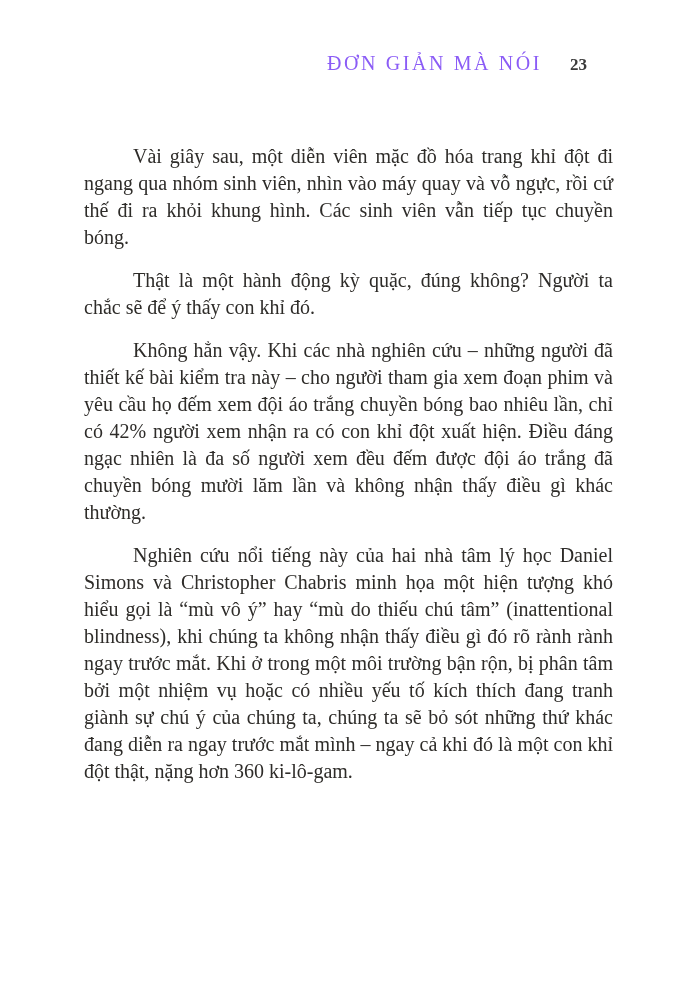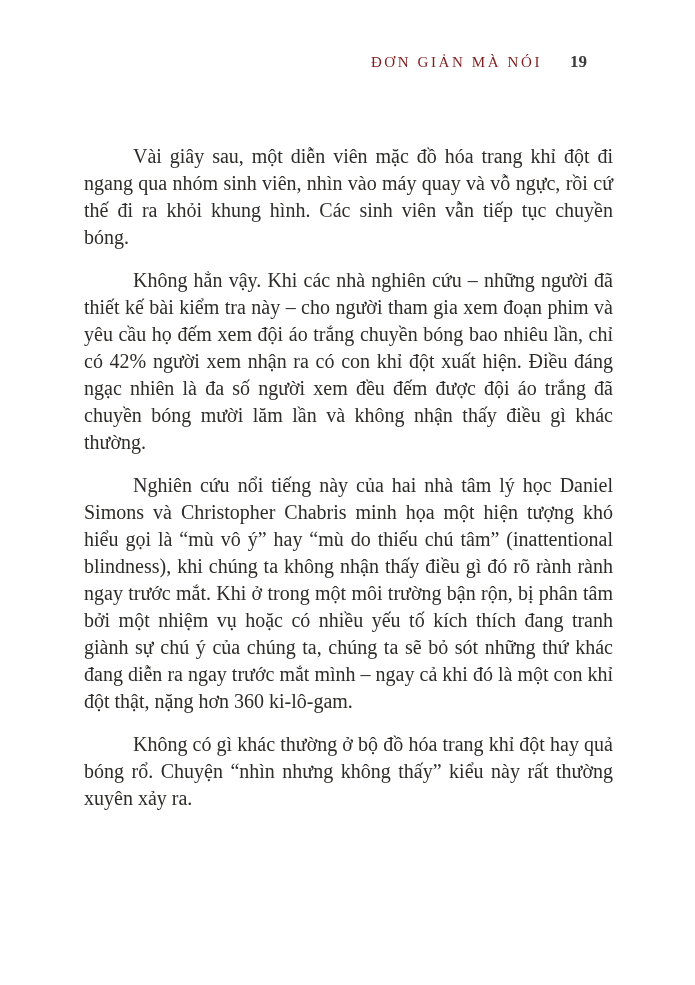--- a/index.html
+++ b/index.html
@@ -17,23 +17,23 @@
   .page-header {
     position: absolute;
     top: 52px;
     right: 108px;
     display: flex;
     align-items: baseline;
     font-family: "Liberation Serif", "DejaVu Serif", serif;
     white-space: nowrap;
   }
   .running-title {
-    font-size: 15px;
+    font-size: 20px;
     letter-spacing: 2.6px;
-    color: #7f1d1d;
+    color: #8b5cf6;
     font-weight: 400;
   }
   .page-number {
     margin-left: 28px;
     font-size: 17px;
     font-weight: 700;
     color: #3a3a3a;
   }
   .page-body {
     position: absolute;
@@ -54,23 +54,23 @@
     margin-bottom: 0;
   }
 </style>
 </head>
 <body>
 
 <div class="page">
 
   <header class="page-header">
     <span class="running-title">ĐƠN GIẢN MÀ NÓI</span>
-    <span class="page-number">19</span>
+    <span class="page-number">23</span>
   </header>
 
   <main class="page-body">
     <p>Vài giây sau, một diễn viên mặc đồ hóa trang khỉ đột đi ngang qua nhóm sinh viên, nhìn vào máy quay và vỗ ngực, rồi cứ thế đi ra khỏi khung hình. Các sinh viên vẫn tiếp tục chuyền bóng.</p>
+    <p>Thật là một hành động kỳ quặc, đúng không? Người ta chắc sẽ để ý thấy con khỉ đó.</p>
     <p>Không hẳn vậy. Khi các nhà nghiên cứu – những người đã thiết kế bài kiểm tra này – cho người tham gia xem đoạn phim và yêu cầu họ đếm xem đội áo trắng chuyền bóng bao nhiêu lần, chỉ có 42% người xem nhận ra có con khỉ đột xuất hiện. Điều đáng ngạc nhiên là đa số người xem đều đếm được đội áo trắng đã chuyền bóng mười lăm lần và không nhận thấy điều gì khác thường.</p>
     <p>Nghiên cứu nổi tiếng này của hai nhà tâm lý học Daniel Simons và Christopher Chabris minh họa một hiện tượng khó hiểu gọi là “mù vô ý” hay “mù do thiếu chú tâm” (inattentional blindness), khi chúng ta không nhận thấy điều gì đó rõ rành rành ngay trước mắt. Khi ở trong một môi trường bận rộn, bị phân tâm bởi một nhiệm vụ hoặc có nhiều yếu tố kích thích đang tranh giành sự chú ý của chúng ta, chúng ta sẽ bỏ sót những thứ khác đang diễn ra ngay trước mắt mình – ngay cả khi đó là một con khỉ đột thật, nặng hơn 360 ki-lô-gam.</p>
-    <p>Không có gì khác thường ở bộ đồ hóa trang khỉ đột hay quả bóng rổ. Chuyện “nhìn nhưng không thấy” kiểu này rất thường xuyên xảy ra.</p>
   </main>
 
 </div>
 
 </body></html>

